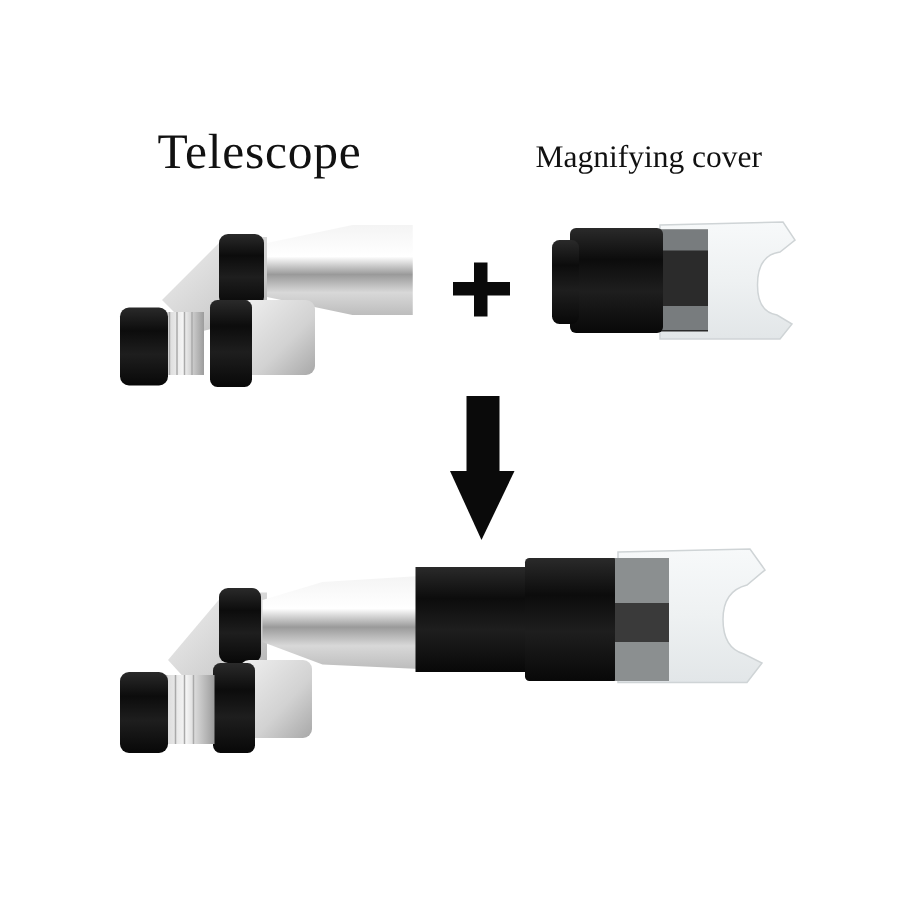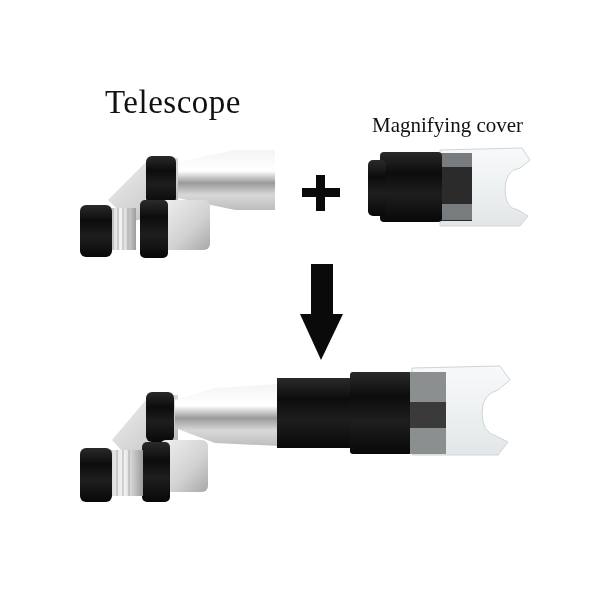--- a/index.html
+++ b/index.html
@@ -1,19 +1,19 @@
 <!DOCTYPE html>
 <html><head>
 <meta charset="utf-8">
 <style>
   html, body { margin:0; padding:0; background:#ffffff; }
   .canvas { position:relative; width:600px; height:600px; background:#ffffff; overflow:hidden; }
   .label { position:absolute; font-family:"Liberation Serif","DejaVu Serif",serif; color:#111; white-space:nowrap; }
   .label-telescope { left:105px; top:84px; font-size:33px; letter-spacing:0.5px; }
-  .label-cover { left:372px; top:92px; font-size:21px;margin-top:21px; }
+  .label-cover { left:357px; top:92px; font-size:21px; }
   svg { position:absolute; left:0; top:0; }
 </style>
 </head>
 <body>
 
 <div class="canvas">
 
   <div class="label label-telescope">Telescope</div>
   <div class="label label-cover">Magnifying cover</div>
 

